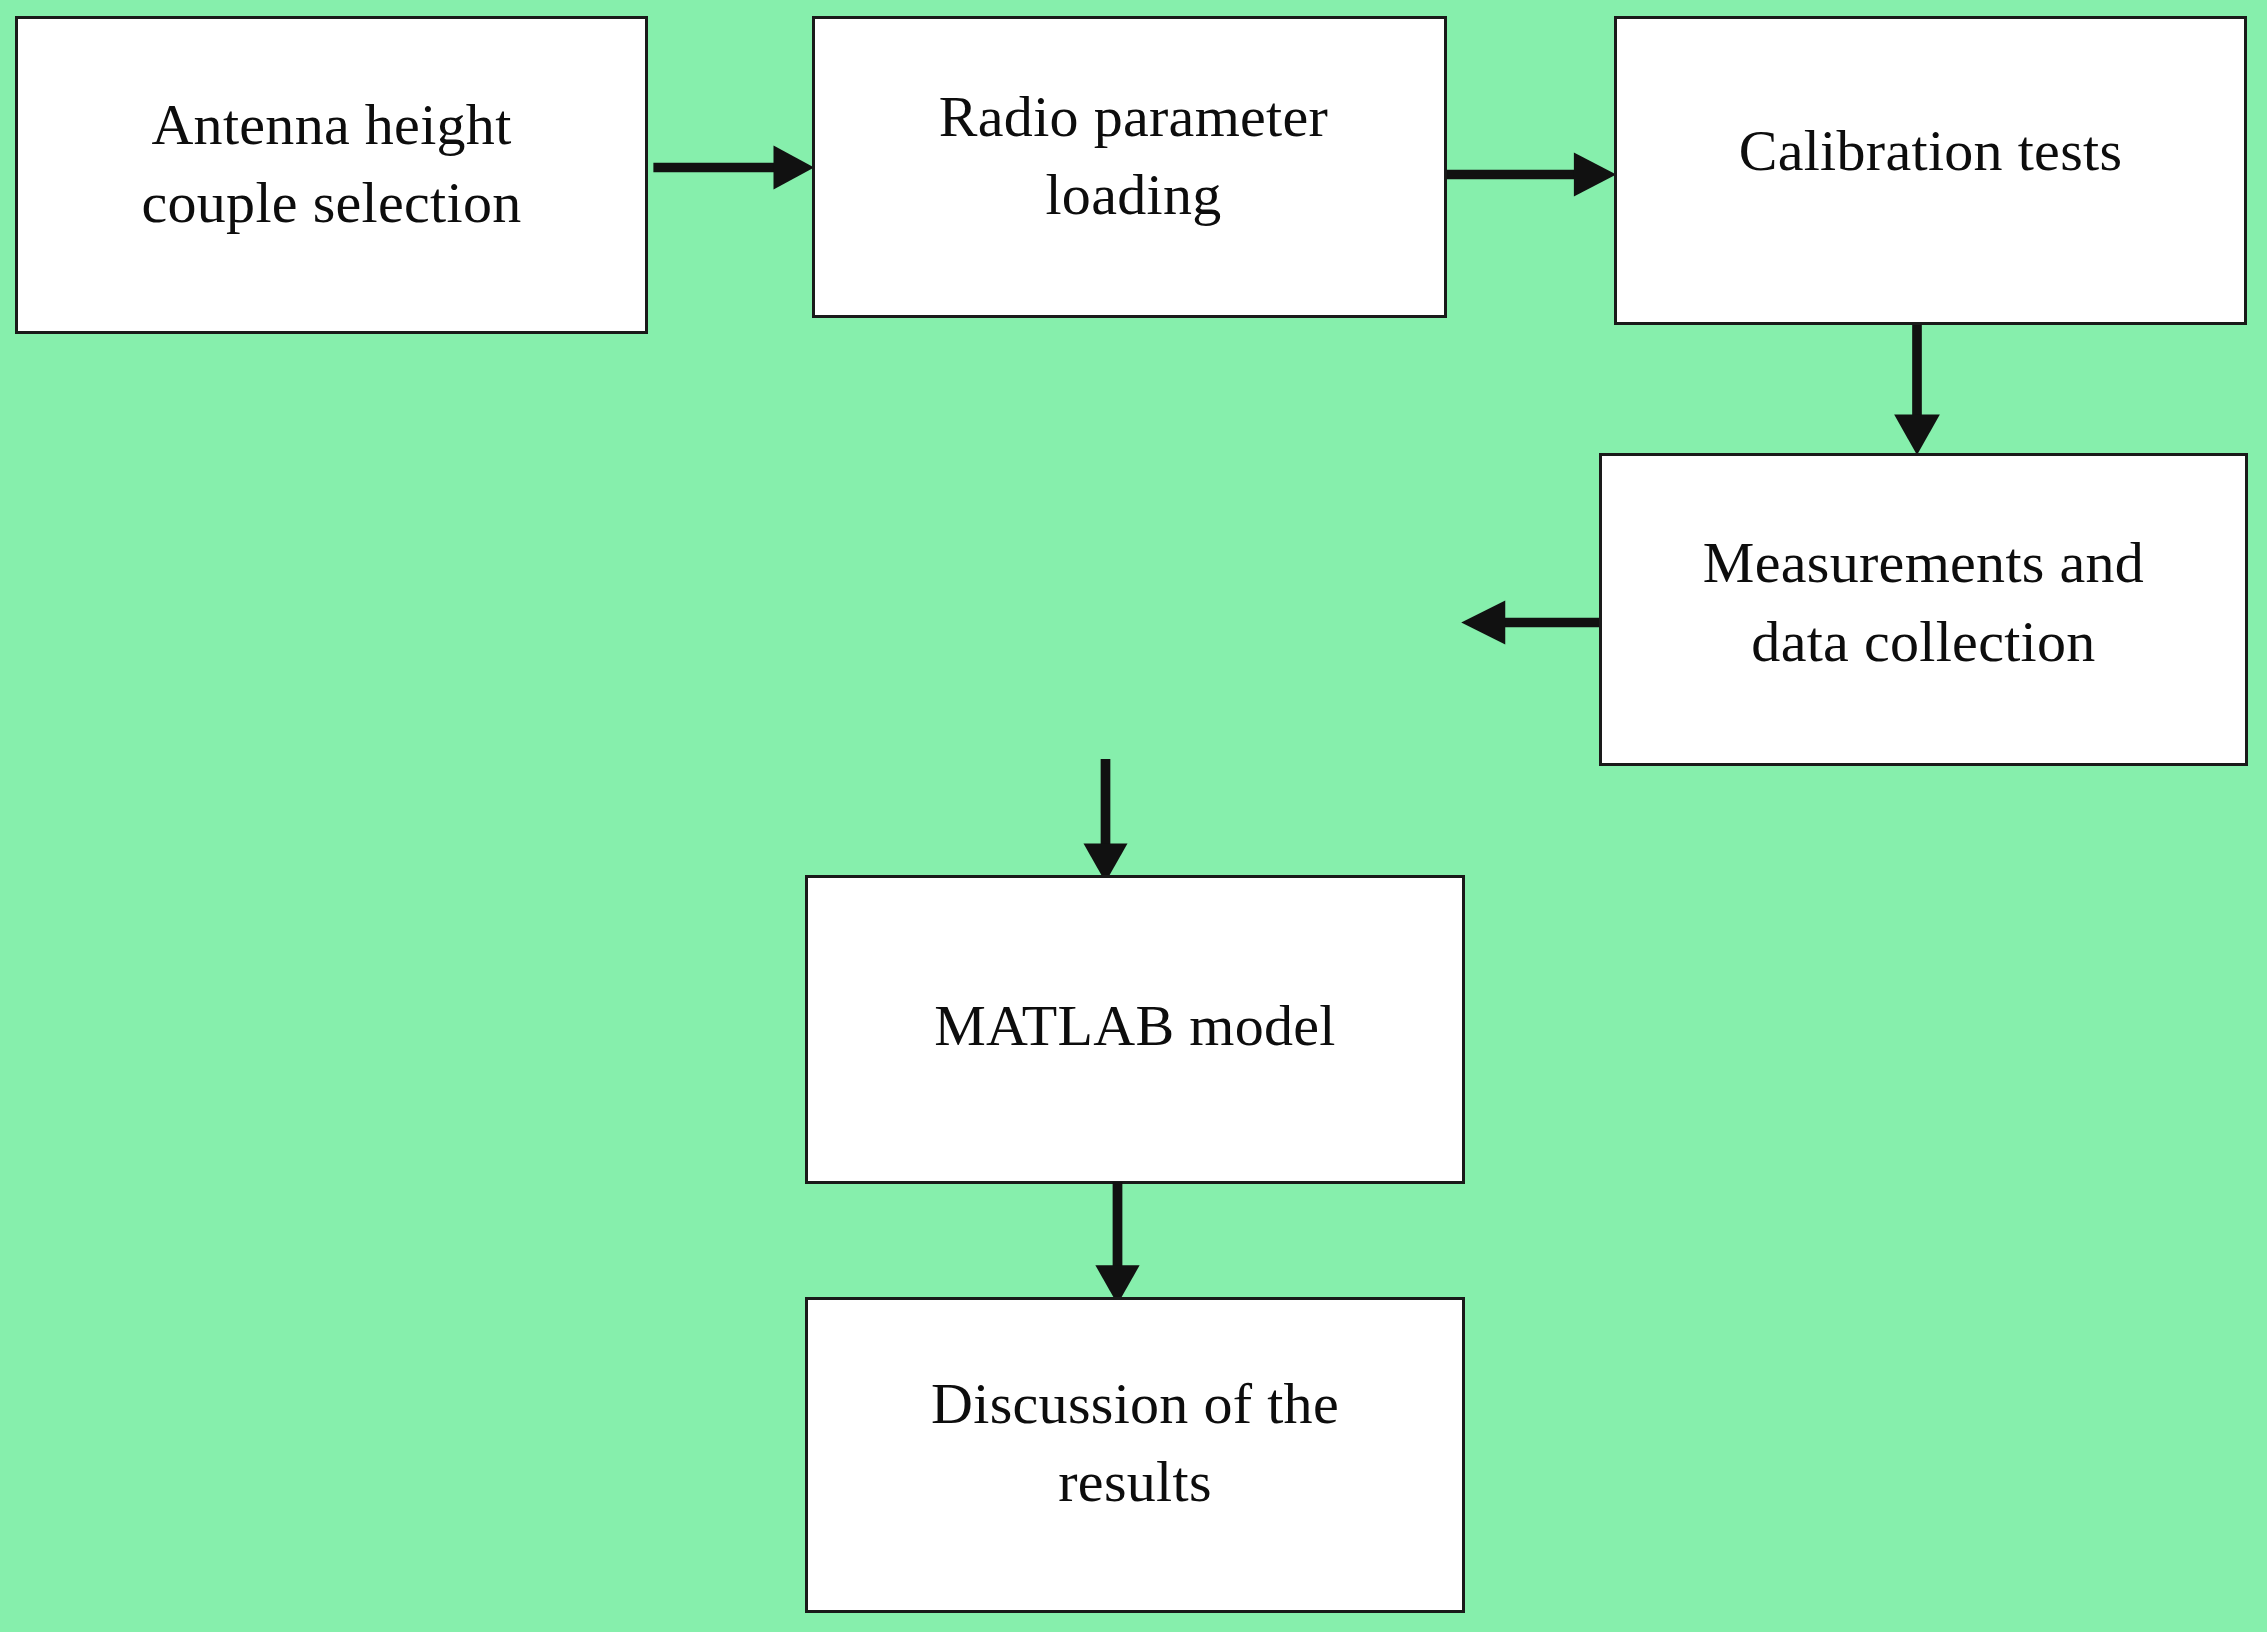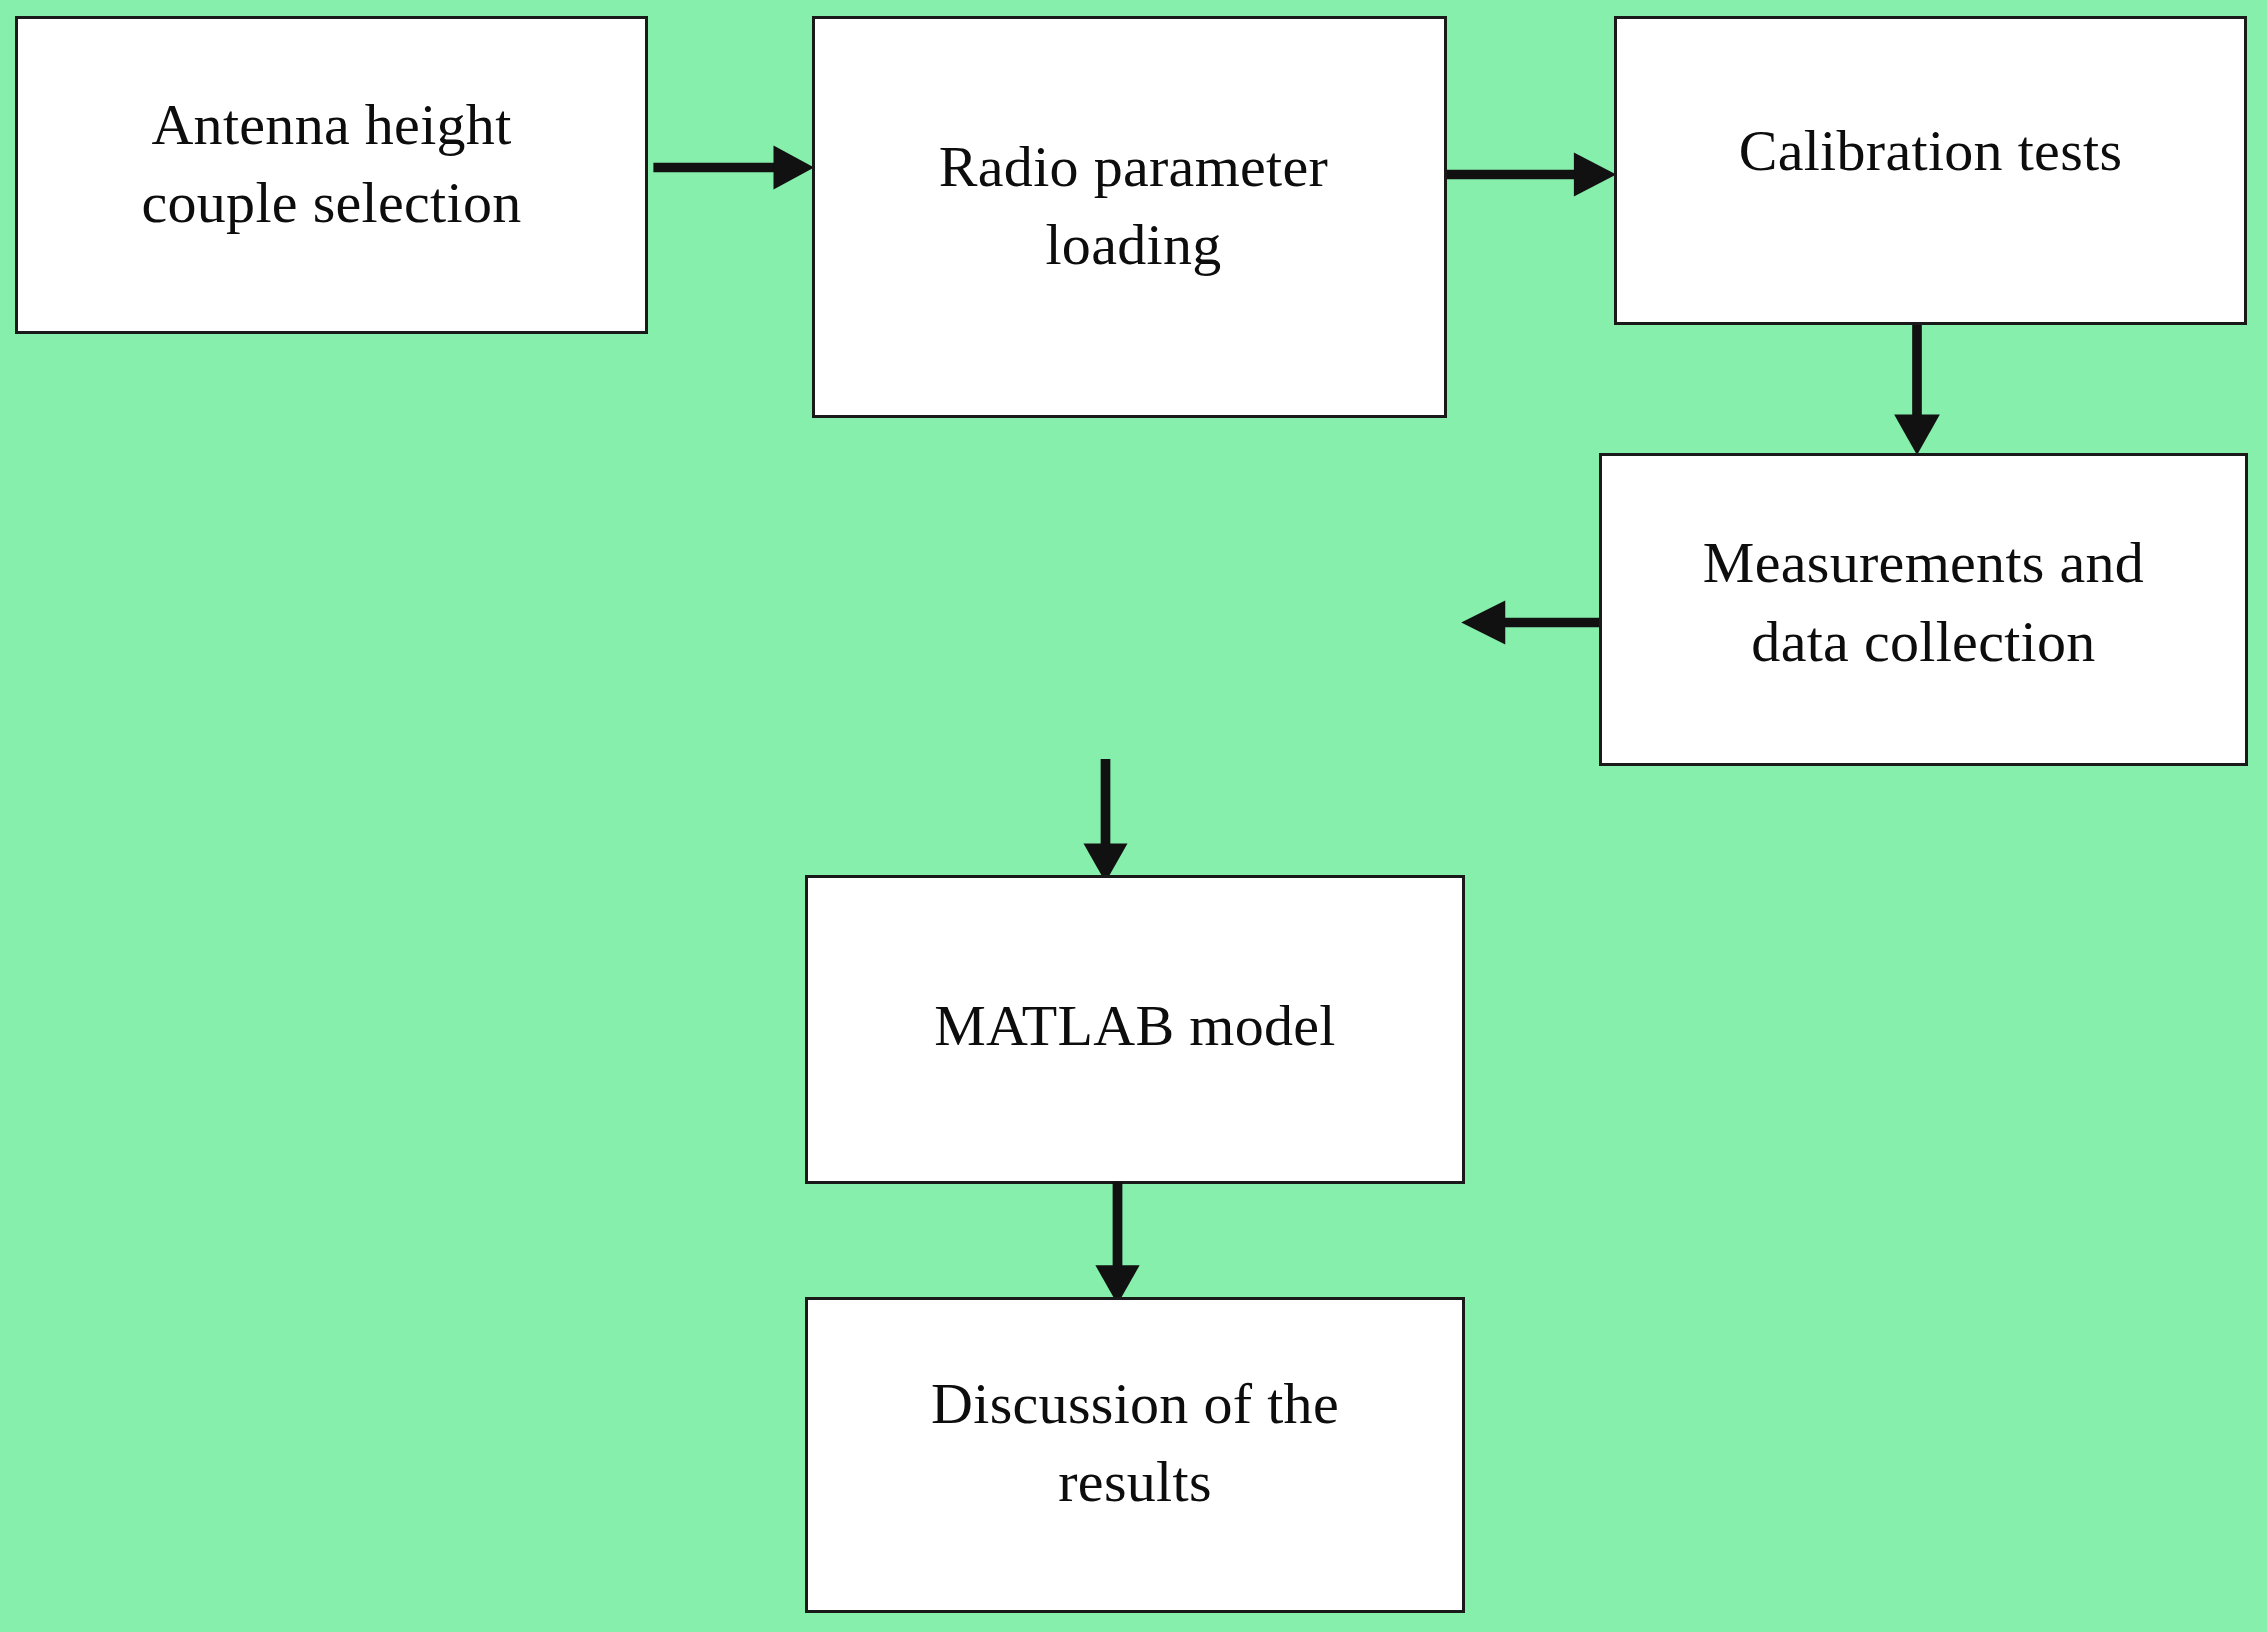--- a/index.html
+++ b/index.html
@@ -31,21 +31,21 @@
     font-size: 58px;
     line-height: 1.35;
     color: #0d0d0d;
     letter-spacing: 0.3px;
     padding: 0 12.4px;
     white-space: pre-line;
   }
   
   #node-antenna      { left: 15px;   top: 16px;   width: 633px;  height: 318px; }
   #node-antenna .node-label { transform: translateY(-10.6px); }
-  #node-radio        { left: 812px;  top: 16px;   width: 635px;  height: 402px; padding-left: 8px; }
+  #node-radio        { left: 812px;  top: 16px;   width: 635px;  height: 302px; padding-left: 8px; }
   #node-radio .node-label { transform: translateY(-10.6px); }
   #node-calibration  { left: 1614px; top: 16px;   width: 633px;  height: 309px; }
   #node-calibration .node-label { transform: translateY(-19.4px); }
 
   #node-dataanalyze  { left: 805px;  top: 452px;  width: 660px;  height: 311px; }
   #node-dataanalyze .node-label { transform: translateY(-12.4px); }
   #node-measurements { left: 1599px; top: 453px;  width: 649px;  height: 313px; }
   #node-measurements .node-label { transform: translateY(-7px); }
 
   #node-matlab       { left: 805px;  top: 875px;  width: 660px;  height: 309px; }

